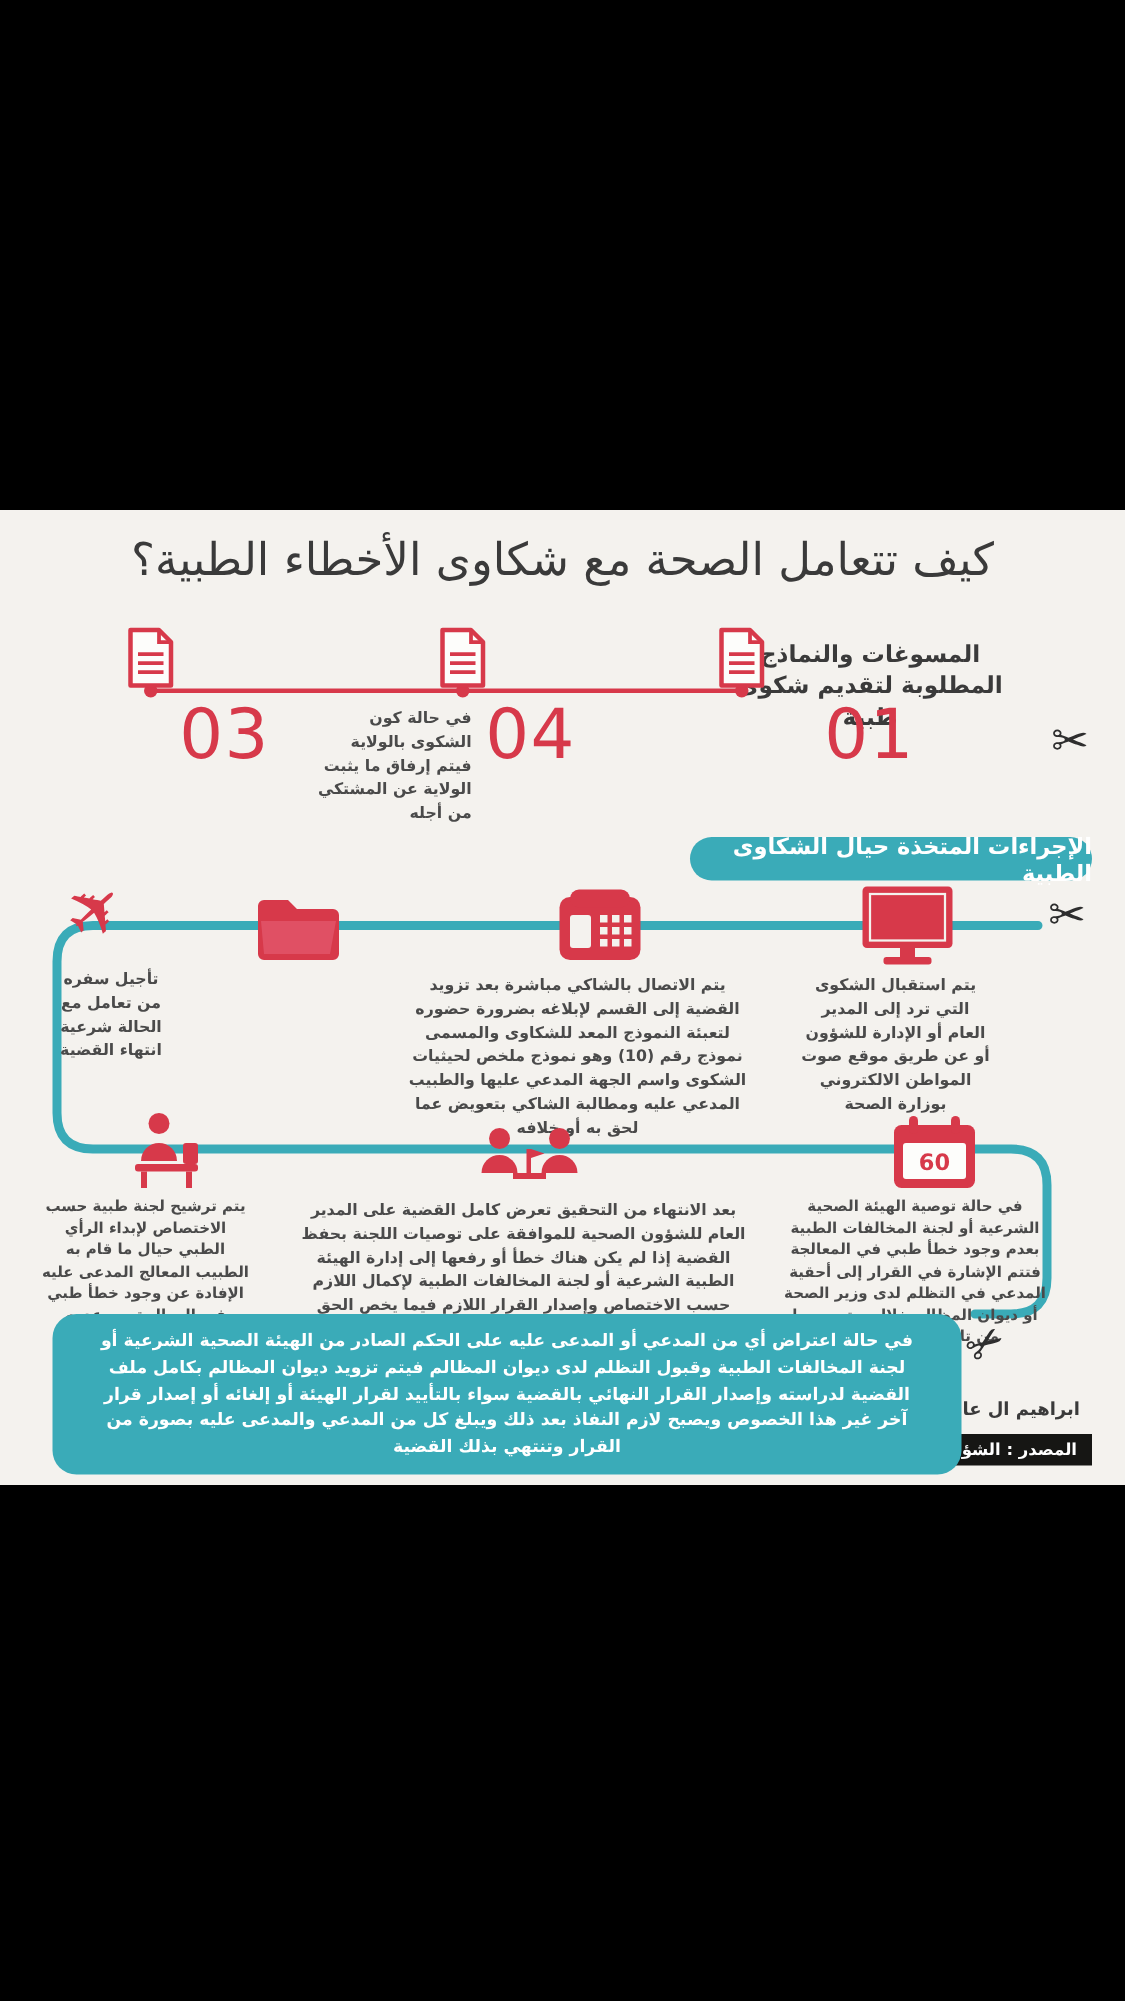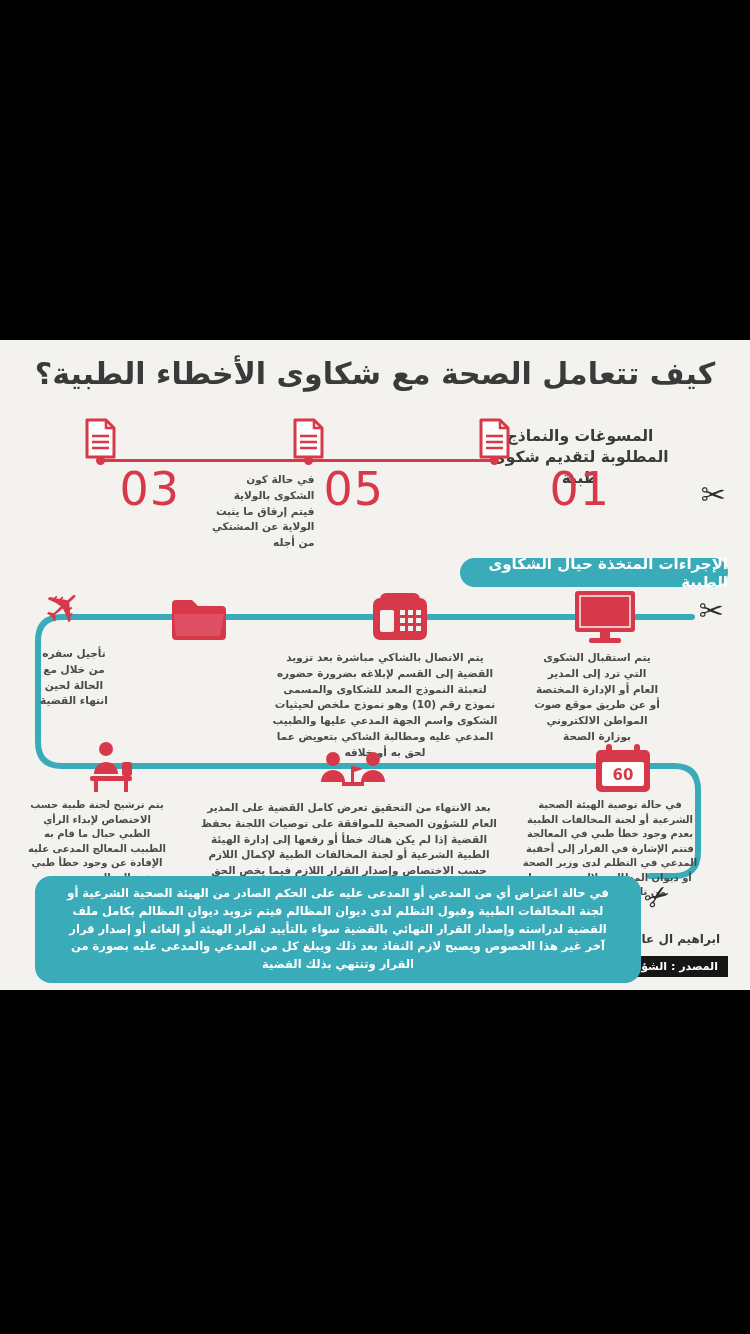--- a/index.html
+++ b/index.html
@@ -7,21 +7,21 @@
   body { background:#000; font-family:"DejaVu Sans", sans-serif; position:relative; overflow:hidden; }
 
   .letterbox { position:absolute; left:0; width:750px; background:#000; }
   #letterbox-top { top:0; height:340px; }
   #letterbox-bottom { top:990px; height:344px; }
 
   .infographic { position:absolute; top:340px; left:0; width:750px; height:650px; background:#f4f2ee; }
   .infographic > * { position:absolute; z-index:1; }
   .connector { left:0; top:0; z-index:0 !important; }
 
-  .title { top:16px; left:30px; width:690px; text-align:center; font-size:30px; font-weight:bold; color:#3a3a3a; }
+  .title { top:16px; left:30px; width:690px; text-align:center; font-size:30px; font-weight:normal; color:#3a3a3a; }
 
   .req-heading { top:86px; right:80px; width:180px; text-align:center; font-size:15.5px; font-weight:bold; color:#3a3a3a; line-height:1.35; }
 
   .steps-line { top:119px; left:98px; width:398px; height:3px; background:#d7394a; }
   .dot { width:9px; height:9px; border-radius:50%; background:#d7394a; top:116px; }
   #dot-1 { left:490px; } #dot-2 { left:304px; } #dot-3 { left:96px; }
   .doc-icon { top:78px; }
   #doc-icon-1 { left:478px; } #doc-icon-2 { left:292px; } #doc-icon-3 { left:84px; }
 
   .step { top:128px; display:flex; gap:9px; align-items:flex-start; }
@@ -112,21 +112,21 @@
         <line x1="8" y1="18" x2="25" y2="18" stroke="#d7394a" stroke-width="2.5"></line>
         <line x1="8" y1="24" x2="25" y2="24" stroke="#d7394a" stroke-width="2.5"></line>
         <line x1="8" y1="30" x2="25" y2="30" stroke="#d7394a" stroke-width="2.5"></line>
       </svg>
   </div>
 
   <div class="step" id="step-1" dir="rtl">
     <div class="step-num">01</div>
   </div>
   <div class="step" id="step-2" dir="rtl">
-    <div class="step-num">05</div>
+    <div class="step-num">04</div>
     <div class="step-text">في حالة كون الشكوى بالولاية فيتم إرفاق ما يثبت الولاية عن المشتكي من أجله</div>
   </div>
   <div class="step" id="step-3" dir="rtl">
     <div class="step-num">03</div>
   </div>
 
   <div class="scissors" id="scissors-top">✂</div>
 
   <div class="banner" dir="rtl">الإجراءات المتخذة حيال الشكاوى الطبية</div>
 
@@ -159,23 +159,23 @@
   <div id="icon-folder">
     <svg width="58" height="44" viewBox="0 0 58 44">
         <path d="M2 8 a4 4 0 0 1 4 -4 h16 l6 6 h24 a4 4 0 0 1 4 4 v26 a4 4 0 0 1 -4 4 H6 a4 4 0 0 1 -4 -4 z" fill="#d7394a"></path>
         <path d="M4 18 h50 l-4 22 H6 z" fill="#e05064"></path>
       </svg>
   </div>
   <div id="icon-plane">✈</div>
 
   <div class="scissors" id="scissors-mid">✂</div>
 
-  <div class="cell-text" id="text-monitor" dir="rtl">يتم استقبال الشكوى التي ترد إلى المدير العام أو الإدارة المختصة أو عن طريق موقع صوت المواطن الالكتروني بوزارة الصحة</div>
+  <div class="cell-text" id="text-monitor" dir="rtl">يتم استقبال الشكوى التي ترد إلى المدير العام أو الإدارة للشؤون أو عن طريق موقع صوت المواطن الالكتروني بوزارة الصحة</div>
   <div class="cell-text" id="text-phone" dir="rtl">يتم الاتصال بالشاكي مباشرة بعد تزويد القضية إلى القسم لإبلاغه بضرورة حضوره لتعبئة النموذج المعد للشكاوى والمسمى نموذج رقم (10) وهو نموذج ملخص لحيثيات الشكوى واسم الجهة المدعي عليها والطبيب المدعي عليه ومطالبة الشاكي بتعويض عما لحق به أو خلافه</div>
-  <div class="cell-text" id="text-plane" dir="rtl">تأجيل سفره من خلال مع الحالة لحين انتهاء القضية</div>
+  <div class="cell-text" id="text-plane" dir="rtl">تأجيل سفره من تعامل مع الحالة شرعية انتهاء القضية</div>
 
   <div id="icon-calendar">
     <svg width="58" height="52" viewBox="0 0 58 52">
         <rect x="2" y="8" width="54" height="42" rx="5" fill="#d7394a"></rect>
         <rect x="12" y="2" width="6" height="12" rx="3" fill="#d7394a"></rect>
         <rect x="40" y="2" width="6" height="12" rx="3" fill="#d7394a"></rect>
         <rect x="8" y="20" width="42" height="24" rx="2" fill="#fdfdfb"></rect>
         <text x="29" y="38" text-anchor="middle" font-size="15" font-weight="bold" fill="#d7394a">60</text>
       </svg>
   </div>

